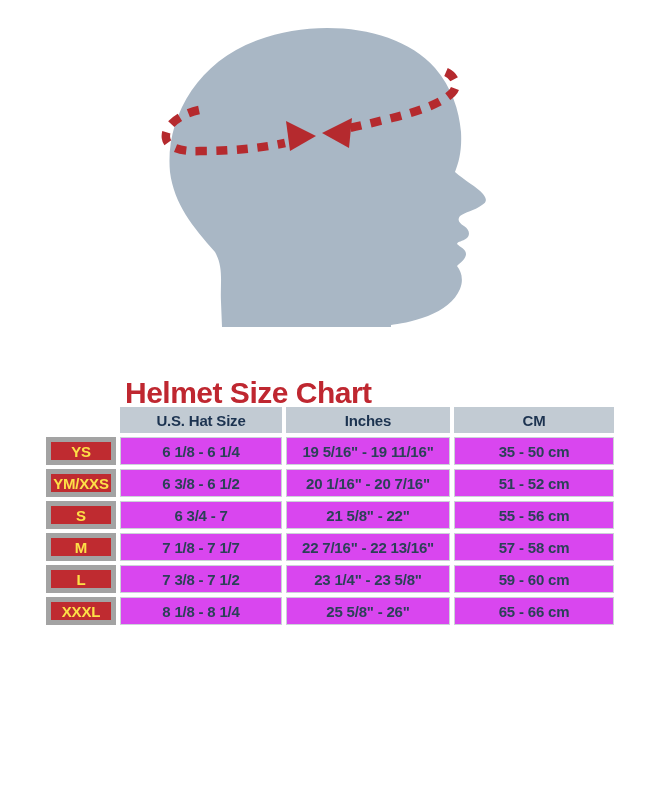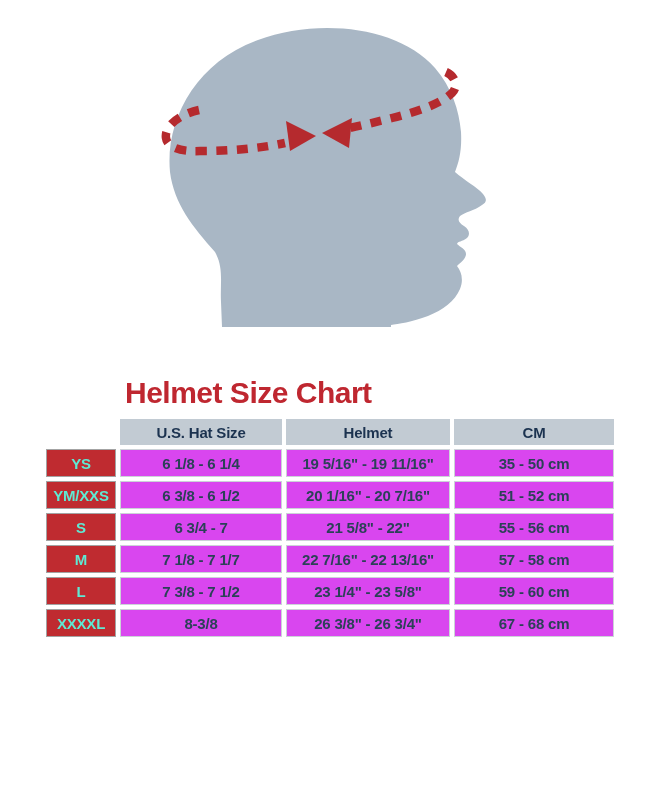--- a/index.html
+++ b/index.html
@@ -6,37 +6,37 @@
   .page {
     position:relative; width:648px; height:800px; background:#ffffff;
     font-family:"Liberation Sans", sans-serif; overflow:hidden;
   }
   .figure { position:absolute; top:0; left:0; }
   .title {
     position:absolute; left:117px; top:368px; margin:8px;
     font-size:30px; font-weight:bold; color:#bf2730; letter-spacing:-0.5px;
   }
   table.size-chart {
-    position:absolute; left:42px; top:415px;
+    position:absolute; left:42px; top:403px;
     border-collapse:separate; border-spacing:4px;
     table-layout:fixed; width:576px;
   }
   th, td {
     box-sizing:border-box; text-align:center; vertical-align:middle;
     padding:0 2px; letter-spacing:-0.2px; overflow:hidden; white-space:nowrap;
   }
   th.col-header {
     background:#c2cbd3; color:#1c3350; font-weight:bold;
     font-size:15px; height:26px;
   }
   th.corner { background:transparent; }
   td { height:28px; font-size:15px; }
   td.size-label {
-    background:#bf2b30; border:1px solid #a3a3a3;
-    color:#5eead4; font-weight:bold;
+    background:#bf2b30; border:5px solid #a3a3a3;
+    color:#fde047; font-weight:bold;
   }
   td.data-cell {
     background:#d946ef; border:1px solid #ccd2d8;
     color:#2b4157; font-weight:bold;
   }
   .col-size { width:70px; }
   .col-hat  { width:162px; }
   .col-in   { width:164px; }
   .col-cm   { width:160px; }
 </style>
@@ -84,21 +84,21 @@
     <colgroup>
       <col class="col-size">
         <col class="col-hat">
         <col class="col-in">
         <col class="col-cm">
     </colgroup>
     <thead>
       <tr>
         <th class="corner"></th>
         <th class="col-header">U.S. Hat Size</th>
-        <th class="col-header">Helmet</th>
+        <th class="col-header">Inches</th>
         <th class="col-header">CM</th>
       </tr>
     </thead>
     <tbody>
         <tr>
           <td class="size-label">YS</td>
           <td class="data-cell">6 1/8 - 6 1/4</td>
           <td class="data-cell">19 5/16" - 19 11/16"</td>
           <td class="data-cell">35 - 50 cm</td>
         </tr>
@@ -120,21 +120,21 @@
           <td class="data-cell">22 7/16" - 22 13/16"</td>
           <td class="data-cell">57 - 58 cm</td>
         </tr>
         <tr>
           <td class="size-label">L</td>
           <td class="data-cell">7 3/8 - 7 1/2</td>
           <td class="data-cell">23 1/4" - 23 5/8"</td>
           <td class="data-cell">59 - 60 cm</td>
         </tr>
         <tr>
-          <td class="size-label">XXXXL</td>
-          <td class="data-cell">8-3/8</td>
-          <td class="data-cell">26 3/8" - 26 3/4"</td>
-          <td class="data-cell">67 - 68 cm</td>
+          <td class="size-label">XXXL</td>
+          <td class="data-cell">8 1/8 - 8 1/4</td>
+          <td class="data-cell">25 5/8" - 26"</td>
+          <td class="data-cell">65 - 66 cm</td>
         </tr>
       </tbody>
   </table>
 
 </div>
 
 </body></html>

